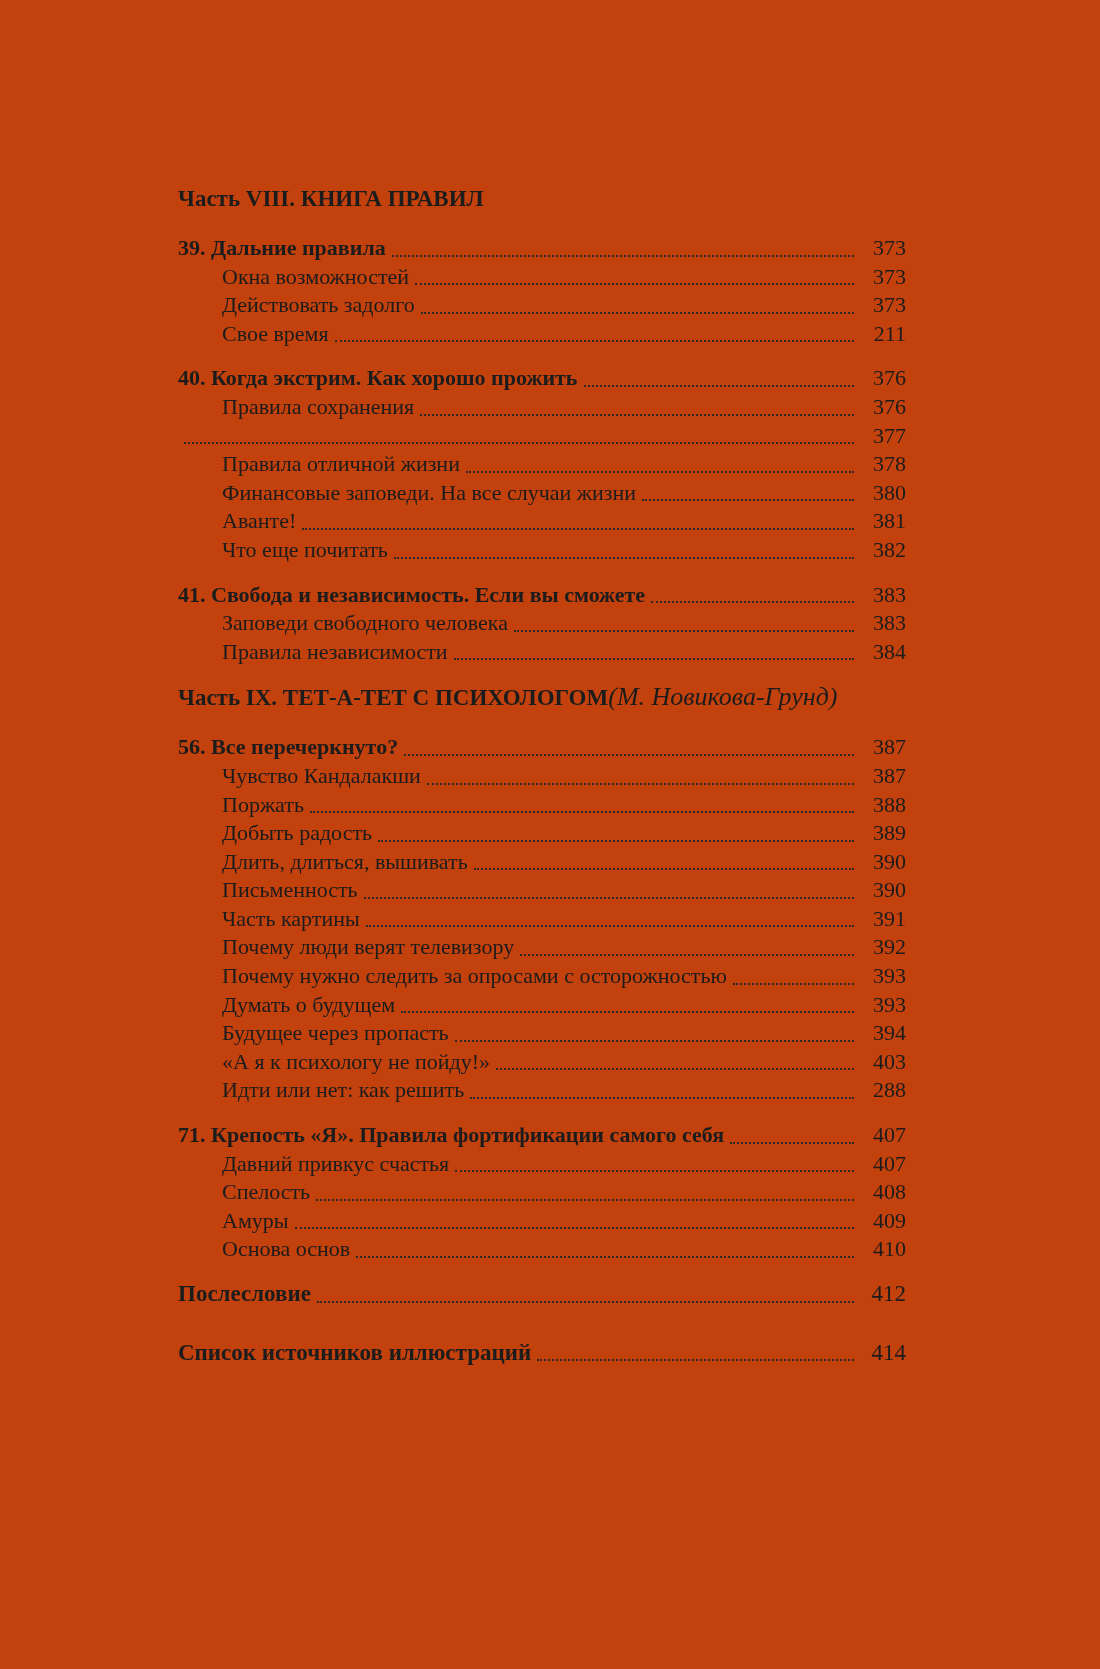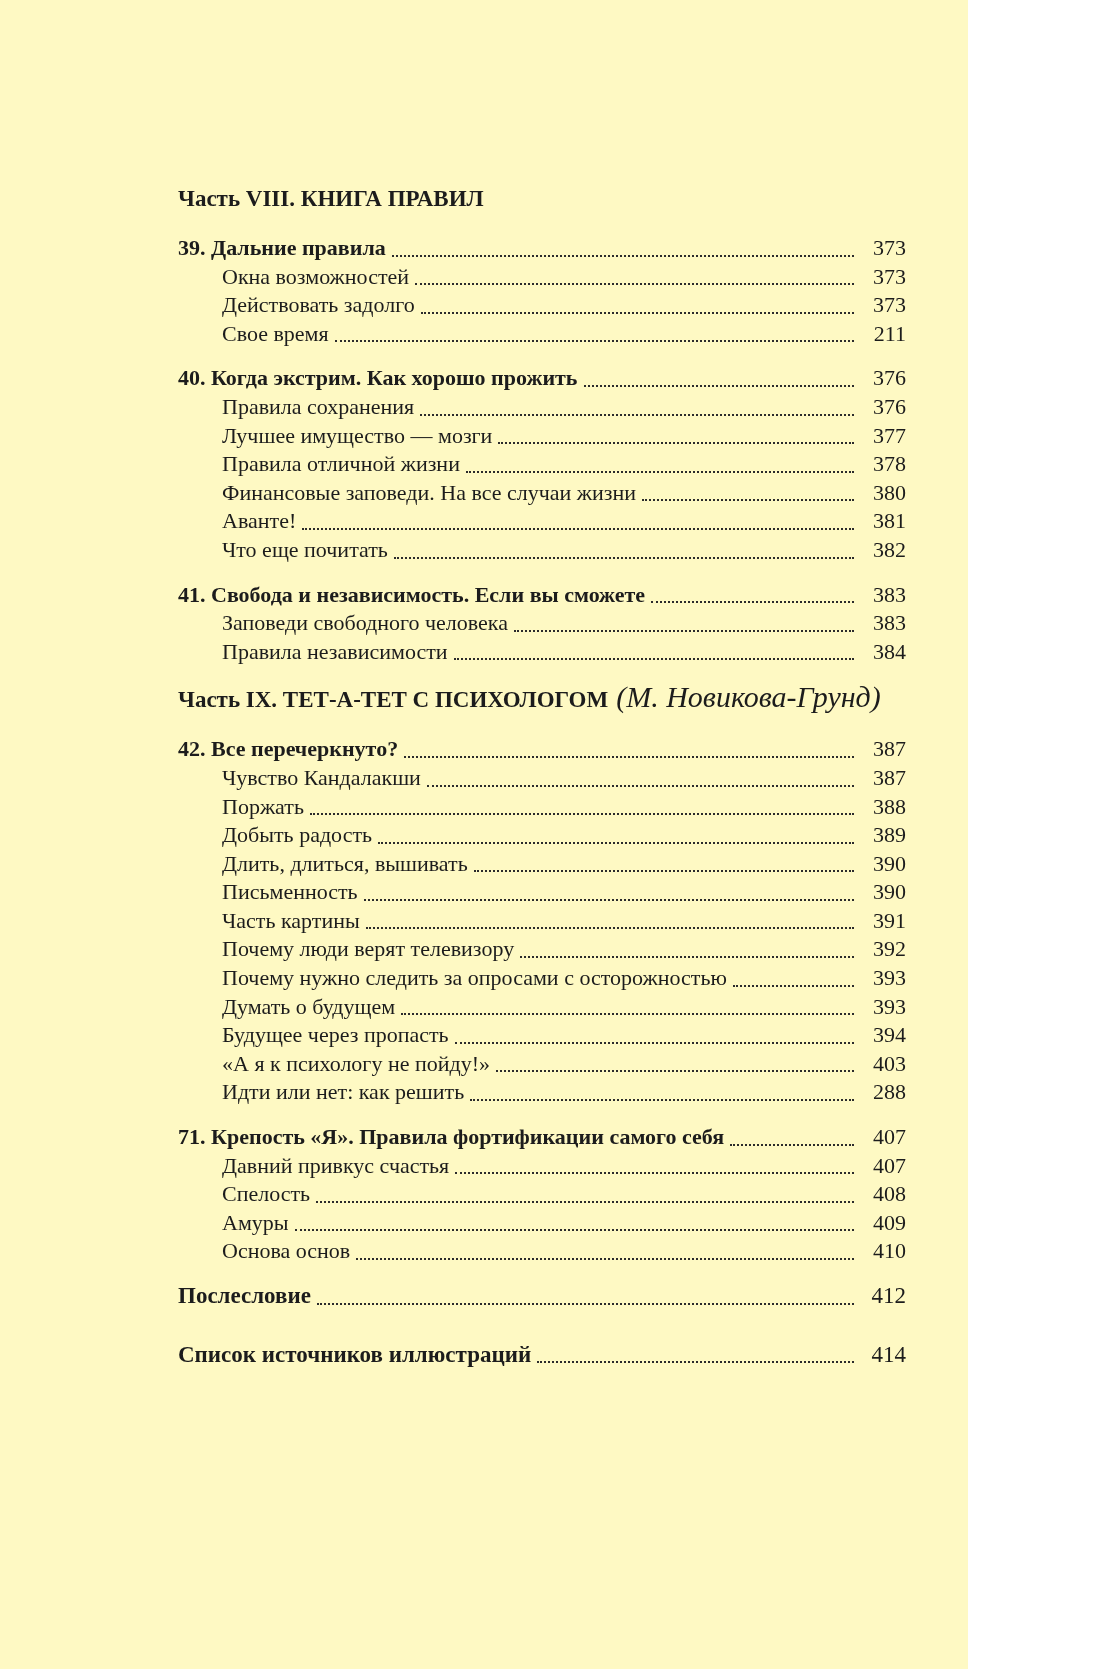--- a/index.html
+++ b/index.html
@@ -6,42 +6,42 @@
   html, body { margin: 0; padding: 0; }
   body {
     width: 1100px;
     height: 1669px;
     background: #ffffff;
     color: #1c1c1c;
     font-family: "Liberation Serif", "DejaVu Serif", serif;
   }
   .page {
     position: relative;
-    width: 968px;
+    width: 1100px;
     height: 1669px;
     overflow: hidden;
-    background: #fef9c3;
+    background: #c2410c;
   }
   .toc {
     position: absolute;
     left: 178px;
     top: 180px;
     width: 728px;
   }
   .part-heading {
     font-size: 23px;
     line-height: 29px;
     font-weight: 700;
     margin: 4px 0 21px 0;
   }
   .heading-italic {
     font-style: italic;
     font-weight: 400;
-    font-size: 30px;
-    margin-left: 8px;
+    font-size: 26px;
+    margin-left: 0;
   }
   .toc-group { margin-bottom: 16px; }
   .toc-group.backmatter-block { margin-bottom: 30px; }
   .toc-line {
     display: flex;
     align-items: flex-end;
     font-size: 22px;
     line-height: 28.6px;
   }
   .toc-label { white-space: nowrap; }
@@ -94,21 +94,20 @@
           <span class="toc-label">40. Когда экстрим. Как хорошо прожить</span>
           <span class="toc-dots"></span>
           <span class="toc-page">376</span>
         </div>
         <div class="toc-line sub">
           <span class="toc-label">Правила сохранения</span>
           <span class="toc-dots"></span>
           <span class="toc-page">376</span>
         </div>
         <div class="toc-line sub">
-          <span class="toc-label">Лучшее имущество — мозги</span>
           <span class="toc-dots"></span>
           <span class="toc-page">377</span>
         </div>
         <div class="toc-line sub">
           <span class="toc-label">Правила отличной жизни</span>
           <span class="toc-dots"></span>
           <span class="toc-page">378</span>
         </div>
         <div class="toc-line sub">
           <span class="toc-label">Финансовые заповеди. На все случаи жизни</span>
@@ -139,21 +138,21 @@
         </div>
         <div class="toc-line sub">
           <span class="toc-label">Правила независимости</span>
           <span class="toc-dots"></span>
           <span class="toc-page">384</span>
         </div>
       </div>
       <div class="part-heading"><span>Часть IX. ТЕТ-А-ТЕТ С ПСИХОЛОГОМ</span><span class="heading-italic">(М. Новикова-Грунд)</span></div>
       <div class="toc-group chapter-block">
         <div class="toc-line chapter">
-          <span class="toc-label">42. Все перечеркнуто?</span>
+          <span class="toc-label">56. Все перечеркнуто?</span>
           <span class="toc-dots"></span>
           <span class="toc-page">387</span>
         </div>
         <div class="toc-line sub">
           <span class="toc-label">Чувство Кандалакши</span>
           <span class="toc-dots"></span>
           <span class="toc-page">387</span>
         </div>
         <div class="toc-line sub">
           <span class="toc-label">Поржать</span>

